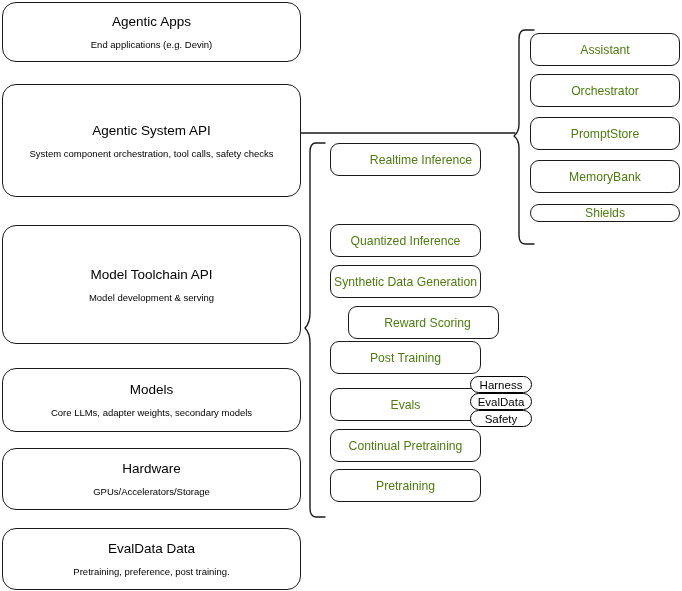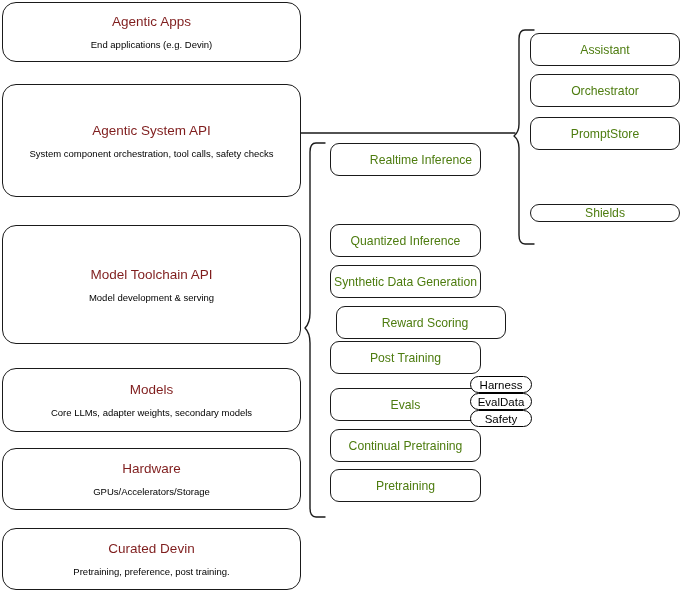--- a/index.html
+++ b/index.html
@@ -26,21 +26,21 @@
     background: #ffffff;
     display: flex;
     flex-direction: column;
     align-items: center;
     justify-content: center;
     text-align: center;
   }
   .layer-title {
     font-size: 13.5px;
     line-height: 17px;
-    color: #7f1d1d;
+    color: #000000;
   }
   .layer-sub {
     font-size: 9.5px;
     line-height: 13px;
     color: #000000;
     margin-top: 8px;
   }
   .pill-box {
     position: absolute;
     box-sizing: border-box;
@@ -105,21 +105,21 @@
     <div class="layer-title">Models</div>
     <div class="layer-sub">Core LLMs, adapter weights, secondary models</div>
   </div>
 
   <div class="layer-box" style="left:2px; top:448px; width:299px; height:62px;">
     <div class="layer-title">Hardware</div>
     <div class="layer-sub">GPUs/Accelerators/Storage</div>
   </div>
 
   <div class="layer-box" style="left:2px; top:528px; width:299px; height:62px;">
-    <div class="layer-title">Curated Devin</div>
+    <div class="layer-title">EvalData Data</div>
     <div class="layer-sub">Pretraining, preference, post training.</div>
   </div>
 
   <svg class="connector" style="left:301px; top:126px; width:216px; height:16px;" viewBox="0 0 216 16">
     <line x1="0" y1="7" x2="214" y2="7"></line>
   </svg>
 
   <svg class="brace" style="left:303px; top:141px; width:24px; height:378px;" viewBox="0 0 24 378">
     <path d="M22,2 L13,2 Q7,2 7,11 L7,172 Q7,182 2,187 Q7,192 7,202 L7,367 Q7,376 13,376 L22,376"></path>
   </svg>
@@ -128,21 +128,21 @@
     <path d="M22,2 L13,2 Q7,2 7,11 L7,96 Q7,104 2,108 Q7,112 7,120 L7,207 Q7,216 13,216 L22,216"></path>
   </svg>
 
   <div class="pill-box" style="left:330px; top:143px; width:151px; height:33px;padding-left:31px;">Realtime Inference</div>
 
 
   <div class="pill-box" style="left:330px; top:224px; width:151px; height:33px;">Quantized Inference</div>
 
   <div class="pill-box" style="left:330px; top:265px; width:151px; height:33px;">Synthetic Data Generation</div>
 
-  <div class="pill-box" style="left:336px; top:306px; width:170px; height:33px;padding-left:8px;">Reward Scoring</div>
+  <div class="pill-box" style="left:348px; top:306px; width:151px; height:33px;padding-left:8px;">Reward Scoring</div>
 
   <div class="pill-box" style="left:330px; top:341px; width:151px; height:33px;text-align:right;">Post Training</div>
 
   <div class="pill-box" style="left:330px; top:388px; width:151px; height:33px;">Evals</div>
 
   <div class="pill-box" style="left:330px; top:429px; width:151px; height:33px;">Continual Pretraining</div>
 
   <div class="pill-box" style="left:330px; top:469px; width:151px; height:33px;">Pretraining</div>
 
   <div class="mini-pill" style="left:470px; top:376px; width:62px; height:17px;">Harness</div>
@@ -150,16 +150,17 @@
   <div class="mini-pill" style="left:470px; top:393px; width:62px; height:17px;">EvalData</div>
 
   <div class="mini-pill" style="left:470px; top:410px; width:62px; height:17px;">Safety</div>
 
   <div class="pill-box" style="left:530px; top:33px; width:150px; height:33px;">Assistant</div>
 
   <div class="pill-box" style="left:530px; top:74px; width:150px; height:33px;">Orchestrator</div>
 
   <div class="pill-box" style="left:530px; top:117px; width:150px; height:33px;">PromptStore</div>
 
+  <div class="pill-box" style="left:530px; top:160px; width:150px; height:33px;">MemoryBank</div>
 
   <div class="pill-box" style="left:530px; top:204px; width:150px; height:18px;">Shields</div>
 
 </div>
 
 </body></html>

